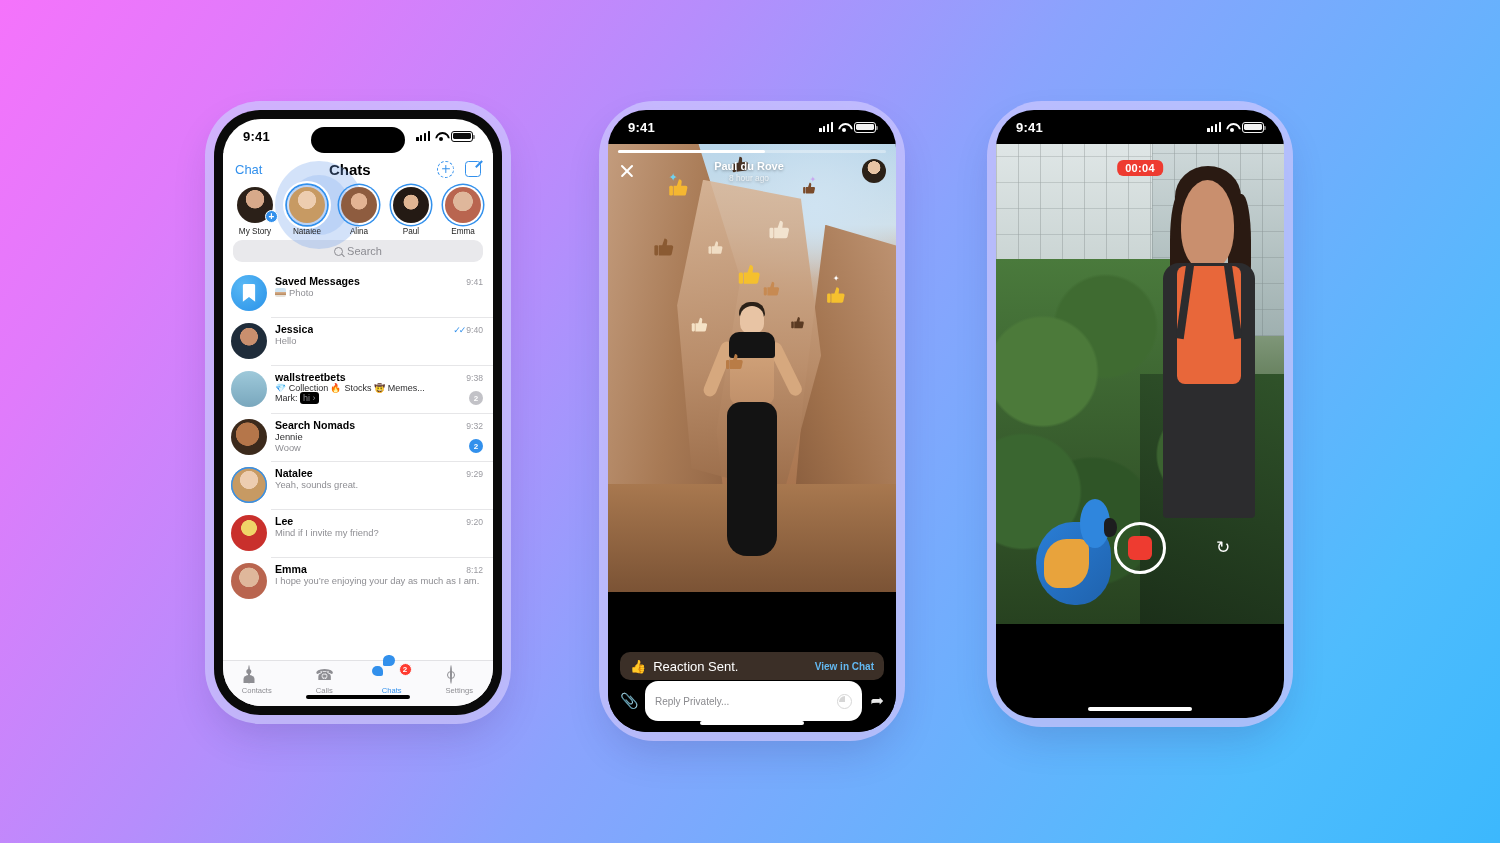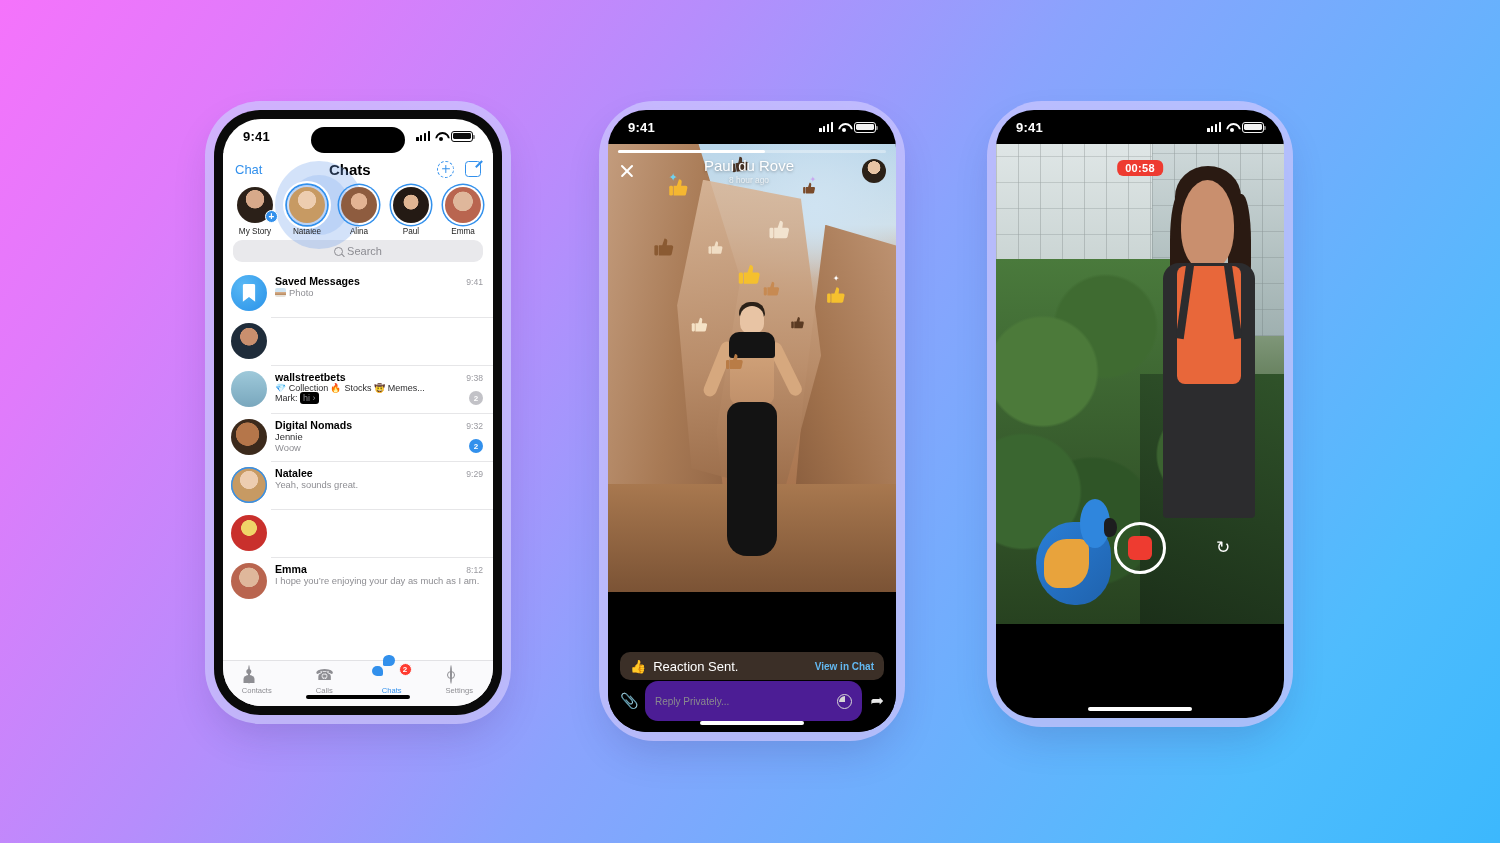--- a/index.html
+++ b/index.html
@@ -158,37 +158,37 @@
   .fig-arm.r { right:-2px; transform:rotate(-26deg); }
 
   .progress { position:absolute; left:10px; right:10px; top:6px; height:2.6px; background:rgba(255,255,255,.35); border-radius:2px; z-index:4;}
   .progress span { display:block; height:100%; background:#fff; border-radius:2px; }
   .story-head { position:absolute; left:0; right:0; top:12px; height:30px; display:flex; align-items:center;
                 padding:0 10px; z-index:4; }
   .story-x { width:18px; height:18px; position:relative; flex:0 0 auto; }
   .story-x::before,.story-x::after{content:"";position:absolute;left:1px;top:8px;width:16px;height:1.8px;background:#fff;border-radius:2px;}
   .story-x::before{transform:rotate(45deg);} .story-x::after{transform:rotate(-45deg);}
   .story-meta { flex:1; text-align:center; }
-  .story-name { color:#fff; font-size:15px; font-weight:400; text-shadow:0 1px 3px rgba(0,0,0,.35); }
+  .story-name { color:#fff; font-size:11px; font-weight:700; text-shadow:0 1px 3px rgba(0,0,0,.35); }
   .story-ago { color:rgba(255,255,255,.72); font-size:8.4px; text-shadow:0 1px 3px rgba(0,0,0,.3); margin-top:1px;}
   .story-av { width:24px; height:24px; border-radius:50%; flex:0 0 auto;
       background:radial-gradient(circle at 50% 36%, #e8c4a4 0 32%, #2b2118 34% 100%); }
 
   .thumb { position:absolute; font-size:0; line-height:0; }
   .thumb svg { display:block; }
   .sparkle { position:absolute; color:#fff; font-size:9px; }
 
   .toast { position:absolute; left:12px; right:12px; bottom:52px; height:28px; border-radius:10px;
            background:rgba(72,57,48,.82); display:flex; align-items:center; padding:0 10px; gap:7px; z-index:5; }
   .toast .t-lbl { color:#fff; font-size:13px; flex:1; }
   .toast .t-act { color:#63b9f2; font-size:10px; font-weight:600; }
   .replybar { position:absolute; left:0; right:0; bottom:0; height:52px; background:#000;
               display:flex; align-items:center; gap:9px; padding:0 12px 10px; }
   .clip { width:16px; height:16px; color:#cfcfcf; font-size:15px; line-height:16px; transform:rotate(0deg); flex:0 0 auto;}
-  .replyfield { flex:1; height:40px; background:#4c1d95; border-radius:13px; display:flex; align-items:center;
+  .replyfield { flex:1; height:40px; background:#ffffff; border-radius:13px; display:flex; align-items:center;
                 padding:0 10px; gap:6px; }
   .replyfield .ph { flex:1; color:#8a8a8e; font-size:10px; }
   .ic-timer { width:15px; height:15px; border:1.4px solid #d6d6d6; border-radius:50%; position:relative; flex:0 0 auto;}
   .ic-timer::after{content:"";position:absolute;left:1px;top:1px;width:6px;height:6px;background:#d6d6d6;border-radius:6px 0 0 0;}
   .ic-share { color:#e8e8e8; font-size:16px; line-height:1; flex:0 0 auto; }
 
   
   .camscreen { position:absolute; inset:0; background:#000; }
   .cam-media { position:absolute; left:0; right:0; top:34px; height:480px; overflow:hidden;
      background:linear-gradient(180deg,#cfd6d2 0%,#9fb39a 28%,#4e6b45 58%,#233322 100%); }
@@ -320,20 +320,30 @@
             <div class="line1">
               <span class="title">Saved Messages</span>
               <span class="time">9:41</span>
             </div>
             <div class="sub"><span class="photo-thumb"></span><span>Photo</span></div>
           </div>
         </div>
 
         <div class="row">
           <div class="avatar" style="background:radial-gradient(circle at 50% 38%,#c98f6e 0 30%,#1f2c3a 32% 100%)"></div>
+          <div class="body">
+            <div class="line1">
+              <span class="title">Jessica</span>
+              <span class="time">
+                  <span class="ticks">✓✓</span>
+                  <span>9:40</span>
+                </span>
+            </div>
+            <div class="sub">Hello</div>
+          </div>
         </div>
 
         <div class="row">
           <div class="avatar" style="background:linear-gradient(#9ec9da,#79a7bd)"></div>
           <div class="body">
             <div class="line1">
               <span class="title">wallstreetbets</span>
               <span class="time">9:38</span>
             </div>
             <div class="tags">💎 Collection 🔥 Stocks 🤠 Memes...</div>
@@ -341,21 +351,21 @@
           </div>
           <div class="rightcol">
             <span class="badge gray">2</span>
           </div>
         </div>
 
         <div class="row">
           <div class="avatar" style="background:radial-gradient(circle at 46% 42%,#b5764a 0 40%,#3c2a1c 42% 100%)"></div>
           <div class="body">
             <div class="line1">
-              <span class="title">Digital Nomads</span>
+              <span class="title">Search Nomads</span>
               <span class="time">9:32</span>
             </div>
             <div class="sender">Jennie</div>
             <div class="sub">Woow</div>
           </div>
           <div class="rightcol">
             <span class="badge blue">2</span>
           </div>
         </div>
 
@@ -365,20 +375,27 @@
             <div class="line1">
               <span class="title">Natalee</span>
               <span class="time">9:29</span>
             </div>
             <div class="sub">Yeah, sounds great.</div>
           </div>
         </div>
 
         <div class="row">
           <div class="avatar" style="background:radial-gradient(circle at 50% 36%,#f0d468 0 26%,#c9302c 28% 100%)"></div>
+          <div class="body">
+            <div class="line1">
+              <span class="title">Lee</span>
+              <span class="time">9:20</span>
+            </div>
+            <div class="sub">Mind if I invite my friend?</div>
+          </div>
         </div>
 
         <div class="row">
           <div class="avatar" style="background:radial-gradient(circle at 50% 40%,#dfb79b 0 34%,#b9654f 36% 100%)"></div>
           <div class="body">
             <div class="line1">
               <span class="title">Emma</span>
               <span class="time">8:12</span>
             </div>
             <div class="sub">I hope you’re enjoying your day as much as I am.</div>
@@ -589,21 +606,21 @@
           <div class="p-strapR"></div>
         </div>
 
         <div class="parrot">
           <div class="pr-body"></div>
           <div class="pr-wing"></div>
           <div class="pr-head"></div>
           <div class="pr-beak"></div>
         </div>
 
-        <div class="rec-timer">00:58</div>
+        <div class="rec-timer">00:04</div>
 
         <div class="cam-ctrl">
           <div class="recbtn">
               <i></i>
             </div>
           <div class="flipbtn">↻</div>
         </div>
       </div>
 
       <div class="home-ind dark"></div>

